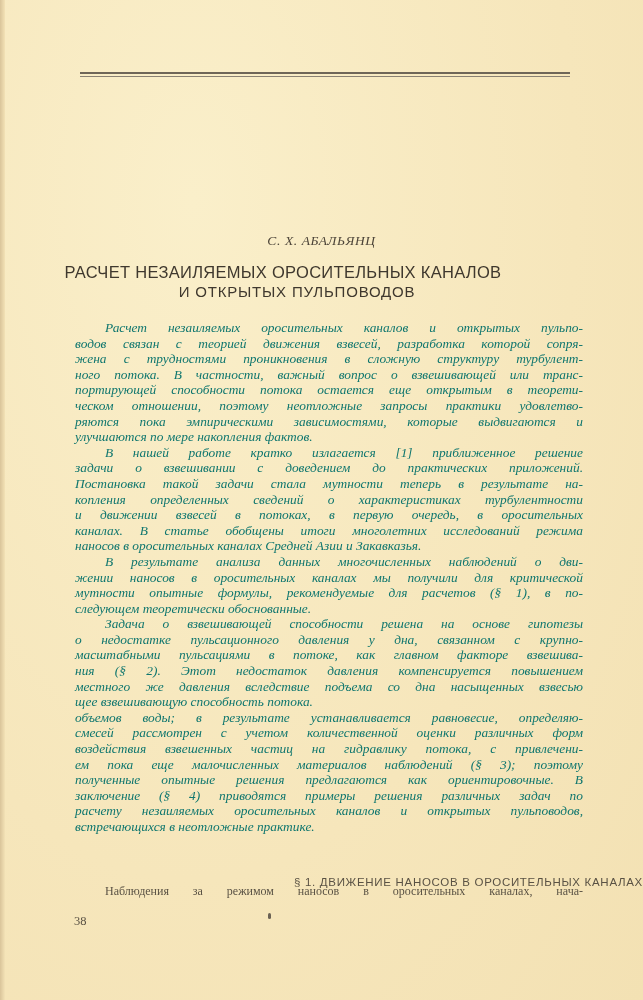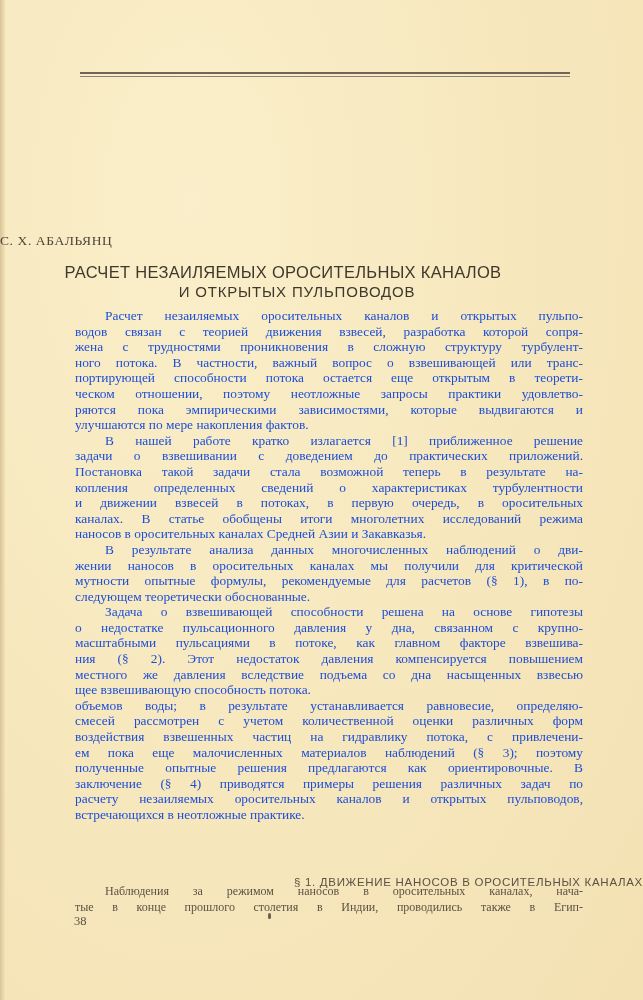--- a/index.html
+++ b/index.html
@@ -15,33 +15,35 @@
     position: absolute; left: 0; top: 0; width: 5px; height: 1000px;
     background: linear-gradient(to right, #d9c49a, #f3e2b6);
   }
   .top-rule {
     position: absolute; left: 80px; top: 72px; width: 490px; height: 6px;
   }
   .top-rule .r1 { height: 2px; background: #6f6658; margin-bottom: 2px; }
   .top-rule .r2 { height: 1px; background: #8a8173; }
   .author {
     position: absolute; left: 0; width: 643px; top: 233px;
-    text-align: left; font-size: 13.5px; letter-spacing: 0.6px;
+    text-align: center; font-size: 13.5px; letter-spacing: 0.6px;
     color: #4c4438;
+    font-style: italic;
   }
   .title {
     position: absolute; left: 0; width: 566px; top: 262px;
     text-align: center; font-family: "Liberation Sans", "DejaVu Sans", sans-serif;
     font-size: 16.5px; line-height: 20px; letter-spacing: 0.3px; color: #3f382e;
   }
   .title .l2 { font-size: 15px; letter-spacing: 0.8px; padding-left: 28px; }
   .body {
-    position: absolute; left: 75px; width: 508px; top: 308px;
-    font-size: 13.4px; line-height: 15.6px; color: #1d4ed8;
+    position: absolute; left: 75px; width: 508px; top: 320px;
+    font-size: 13.4px; line-height: 15.6px; color: #0f766e;
     text-align: justify;
+    font-style: italic;
   }
   .body p { margin: 0; text-indent: 30px; }
   .body .line { display: block; text-align: justify; text-align-last: justify; white-space: nowrap; }
   .body .line.last { text-align-last: left; }
   .section-heading {
     position: absolute; left: 0; width: 643px; top: 836px;
     text-align: right; font-family: "Liberation Sans", "DejaVu Sans", sans-serif;
     font-size: 11.5px; letter-spacing: 0.7px; color: #5a5244; margin-top: 40px;
   }
   .body2 {
@@ -81,21 +83,21 @@
     <span class="line" style="margin-left:-30px">жена с трудностями проникновения в сложную структуру турбулент-</span>
     <span class="line" style="margin-left:-30px">ного потока. В частности, важный вопрос о взвешивающей или транс-</span>
     <span class="line" style="margin-left:-30px">портирующей способности потока остается еще открытым в теорети-</span>
     <span class="line" style="margin-left:-30px">ческом отношении, поэтому неотложные запросы практики удовлетво-</span>
     <span class="line" style="margin-left:-30px">ряются пока эмпирическими зависимостями, которые выдвигаются и</span>
     <span class="line last" style="margin-left:-30px">улучшаются по мере накопления фактов.</span>
   </p>
   <p>
     <span class="line">В нашей работе кратко излагается [1] приближенное решение</span>
     <span class="line" style="margin-left:-30px">задачи о взвешивании с доведением до практических приложений.</span>
-    <span class="line" style="margin-left:-30px">Постановка такой задачи стала возможной теперь в результате на-</span>
+    <span class="line" style="margin-left:-30px">Постановка такой задачи стала мутности теперь в результате на-</span>
     <span class="line" style="margin-left:-30px">копления определенных сведений о характеристиках турбулентности</span>
     <span class="line" style="margin-left:-30px">и движении взвесей в потоках, в первую очередь, в оросительных</span>
     <span class="line" style="margin-left:-30px">каналах. В статье обобщены итоги многолетних исследований режима</span>
     <span class="line last" style="margin-left:-30px">наносов в оросительных каналах Средней Азии и Закавказья.</span>
   </p>
   <p>
     <span class="line">В результате анализа данных многочисленных наблюдений о дви-</span>
     <span class="line" style="margin-left:-30px">жении наносов в оросительных каналах мы получили для критической</span>
     <span class="line" style="margin-left:-30px">мутности опытные формулы, рекомендуемые для расчетов (§ 1), в по-</span>
     <span class="line last" style="margin-left:-30px">следующем теоретически обоснованные.</span>
@@ -117,17 +119,16 @@
     <span class="line" style="margin-left:-30px">заключение (§ 4) приводятся примеры решения различных задач по</span>
     <span class="line" style="margin-left:-30px">расчету незаиляемых оросительных каналов и открытых пульповодов,</span>
     <span class="line last" style="margin-left:-30px">встречающихся в неотложные практике.</span>
   </p>
 </div>
 
 <div class="section-heading">§ 1. ДВИЖЕНИЕ НАНОСОВ В ОРОСИТЕЛЬНЫХ КАНАЛАХ</div>
 
 <div class="body2">
   <span class="line" style="display:block;text-indent:30px;text-align:justify;text-align-last:justify;white-space:nowrap">Наблюдения за режимом наносов в оросительных каналах, нача-</span>
-  <span class="line" style="display:block;text-align:justify;text-align-last:justify;white-space:nowrap">тые в конце прошлого столетия в Индии, проводились также в Егип-</span>
 </div>
 
 <div class="page-number">38</div>
 <div class="speck"></div>
 
 </body></html>

